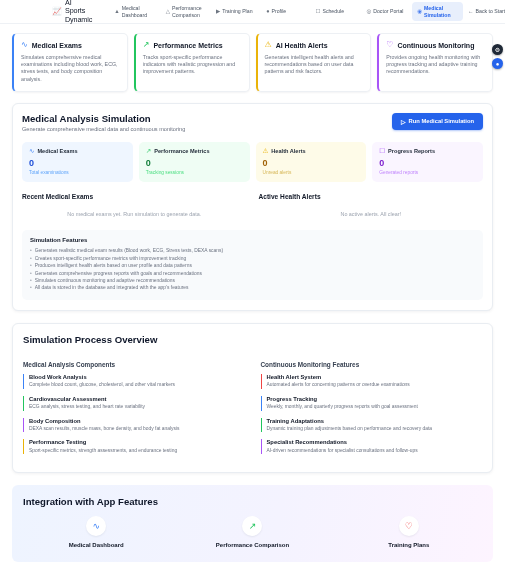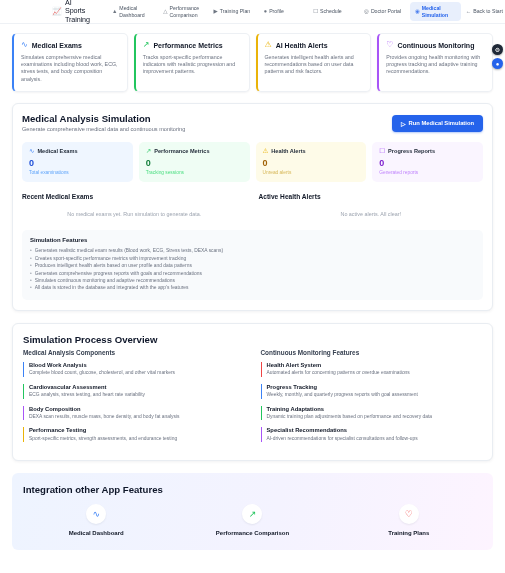--- a/index.html
+++ b/index.html
@@ -74,21 +74,21 @@
 
   
   .panel {
     margin: 11px 12px 0 12px;
     background: #ffffff;
     border: 1px solid #e9edf2;
     border-radius: 6px;
     box-shadow: 0 1px 3px rgba(16,24,40,.06);
     padding: 9px 9px 10px 9px;
   }
-  .panel-head { display: flex; justify-content: space-between; align-items: flex-end; }
+  .panel-head { display: flex; justify-content: space-between; align-items: flex-start; }
   .panel-title { font-size: 9.6px; font-weight: bold; color: #0f172a; line-height: 11px; }
   .panel-sub { font-size: 5.6px; color: #6b7280; margin-top: 2px; }
   .run-btn {
     background: #2563eb; color: #fff;
     border: none; border-radius: 4px;
     font-size: 5.8px; font-weight: bold;
     padding: 5px 9px;
     display: flex; align-items: center; gap: 3px;
     cursor: pointer; white-space: nowrap;
     box-shadow: 0 1px 2px rgba(37,99,235,.35);
@@ -140,21 +140,21 @@
 
   
   .overview {
     margin: 12px 12px 0 12px;
     background: #ffffff;
     border: 1px solid #e9edf2;
     border-radius: 6px;
     box-shadow: 0 1px 3px rgba(16,24,40,.06);
     padding: 10px 10px 11px 10px;
   }
-  .ov-title { font-size: 9.6px; font-weight: bold; color: #0f172a; margin-bottom: 4px; }
+  .ov-title { font-size: 9.6px; font-weight: bold; color: #0f172a; margin-bottom: 16px; }
   .ov-cols { display: flex; gap: 16px; }
   .ov-col { flex: 1; }
   .ov-colhead { font-size: 6.4px; font-weight: bold; color: #374151; margin-bottom: 6px; }
   .ov-item { padding-left: 5px; margin-bottom: 7px; border-left: 1.6px solid #ccc; }
   .ov-item.b-red    { border-left-color: #ef4444; }
   .ov-item.b-blue   { border-left-color: #3b82f6; }
   .ov-item.b-green  { border-left-color: #22c55e; }
   .ov-item.b-purple { border-left-color: #a855f7; }
   .ov-item.b-amber  { border-left-color: #eab308; }
   .ov-item-t { font-size: 5.8px; font-weight: bold; color: #111827; line-height: 7px; }
@@ -190,21 +190,21 @@
   .fab.blue { background: #2563eb; }
 </style>
 </head>
 <body>
 
 <div class="navbar">
   <div class="brand">
     <span class="brand-icon">📈</span>
     <div>
       <div class="brand-text">AI Sports</div>
-      <div class="brand-text">Training</div>
+      <div class="brand-text">Dynamic</div>
     </div>
   </div>
   <div class="nav-items">
     <div class="nav-item">
       <span class="nav-ico">▲</span>
       <span class="nav-lbl">Medical Dashboard</span>
     </div>
     <div class="nav-item">
       <span class="nav-ico">△</span>
       <span class="nav-lbl">Performance Comparison</span>
@@ -396,21 +396,21 @@
         </div>
         <div class="ov-item b-purple">
           <div class="ov-item-t">Specialist Recommendations</div>
           <div class="ov-item-d">AI-driven recommendations for specialist consultations and follow-ups</div>
         </div>
       </div>
     </div>
   </div>
 
   <div class="integration">
-    <div class="int-title">Integration other App Features</div>
+    <div class="int-title">Integration with App Features</div>
     <div class="int-row">
       <div class="int-col">
         <div class="int-circle">
           <span style="color:#3b82f6">∿</span>
         </div>
         <div class="int-name">Medical Dashboard</div>
 
       </div>
       <div class="int-col">
         <div class="int-circle">

